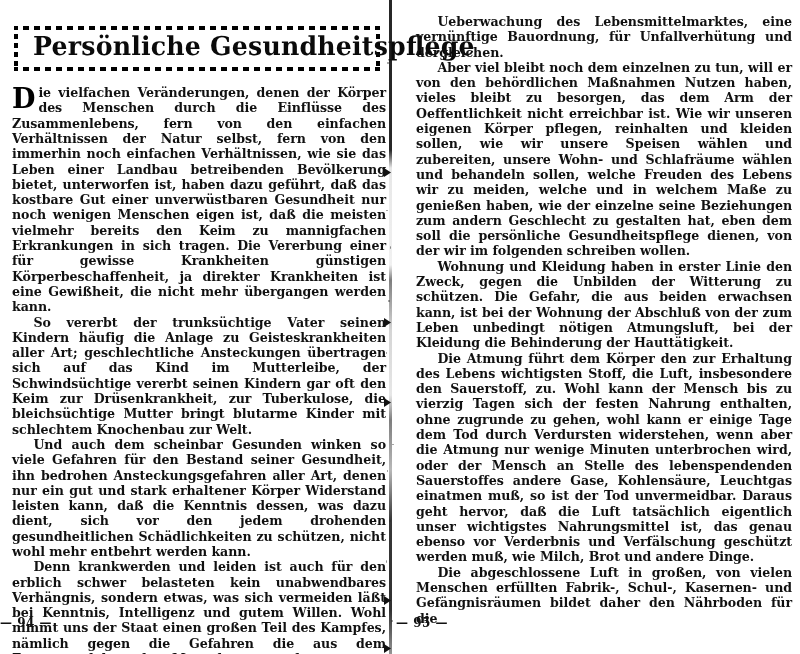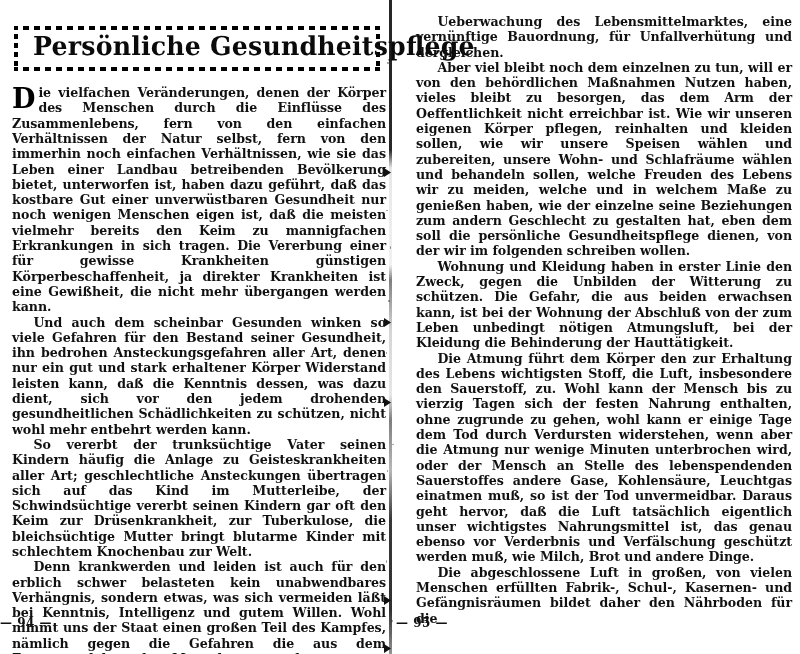--- a/index.html
+++ b/index.html
@@ -197,22 +197,22 @@
 
       <div class="title-frame">
         <div class="title-sides"></div>
         <div class="title-inner">
           <div class="chapter-title">Persönliche Gesundheitspflege</div>
         </div>
       </div>
 
       <div class="column" id="left-column">
           <p class="opening"><span class="dropcap">D</span><span>ie vielfachen Veränderungen, denen der Körper des Menschen durch die Einflüsse des Zusammenlebens, fern von den einfachen Verhältnissen der Natur selbst, fern von den immerhin noch einfachen Verhältnissen, wie sie das Leben einer Landbau betreibenden Bevölkerung bietet, unterworfen ist, haben dazu geführt, daß das kostbare Gut einer unverwüstbaren Gesundheit nur noch wenigen Menschen eigen ist, daß die meisten vielmehr bereits den Keim zu mannigfachen Erkrankungen in sich tragen. Die Vererbung einer für gewisse Krankheiten günstigen Körperbeschaffenheit, ja direkter Krankheiten ist eine Gewißheit, die nicht mehr übergangen werden kann.</span></p>
+          <p><span>So vererbt der trunksüchtige Vater seinen Kindern häufig die Anlage zu Geisteskrankheiten aller Art; geschlechtliche Ansteckungen übertragen sich auf das Kind im Mutterleibe, der Schwindsüchtige vererbt seinen Kindern gar oft den Keim zur Drüsenkrankheit, zur Tuberkulose, die bleichsüchtige Mutter bringt blutarme Kinder mit schlechtem Knochenbau zur Welt.</span></p>
           <p><span>Und auch dem scheinbar Gesunden winken so viele Gefahren für den Bestand seiner Gesundheit, ihn bedrohen Ansteckungsgefahren aller Art, denen nur ein gut und stark erhaltener Körper Widerstand leisten kann, daß die Kenntnis dessen, was dazu dient, sich vor den jedem drohenden gesundheitlichen Schädlichkeiten zu schützen, nicht wohl mehr entbehrt werden kann.</span></p>
-          <p><span>So vererbt der trunksüchtige Vater seinen Kindern häufig die Anlage zu Geisteskrankheiten aller Art; geschlechtliche Ansteckungen übertragen sich auf das Kind im Mutterleibe, der Schwindsüchtige vererbt seinen Kindern gar oft den Keim zur Drüsenkrankheit, zur Tuberkulose, die bleichsüchtige Mutter bringt blutarme Kinder mit schlechtem Knochenbau zur Welt.</span></p>
           <p><span>Denn krankwerden und leiden ist auch für den erblich schwer belasteten kein unabwendbares Verhängnis, sondern etwas, was sich vermeiden läßt bei Kenntnis, Intelligenz und gutem Willen. Wohl nimmt uns der Staat einen großen Teil des Kampfes, nämlich gegen die Gefahren die aus dem Zusammenleben der Menschen erwachsen, gegen Seuchen aller Art, ab, das Gemeinwesen sorgt für die Reinlichkeit in unsern Straßen, für gutes Trinkwasser, für eine</span></p>
         </div>
 
       <div class="folio">— 94 —</div>
     </div>
 
     <div class="page-half page-right">
 
       <div class="column" id="right-column">
           <p><span>Ueberwachung des Lebensmittelmarktes, eine vernünftige Bauordnung, für Unfallverhütung und dergleichen.</span></p>

